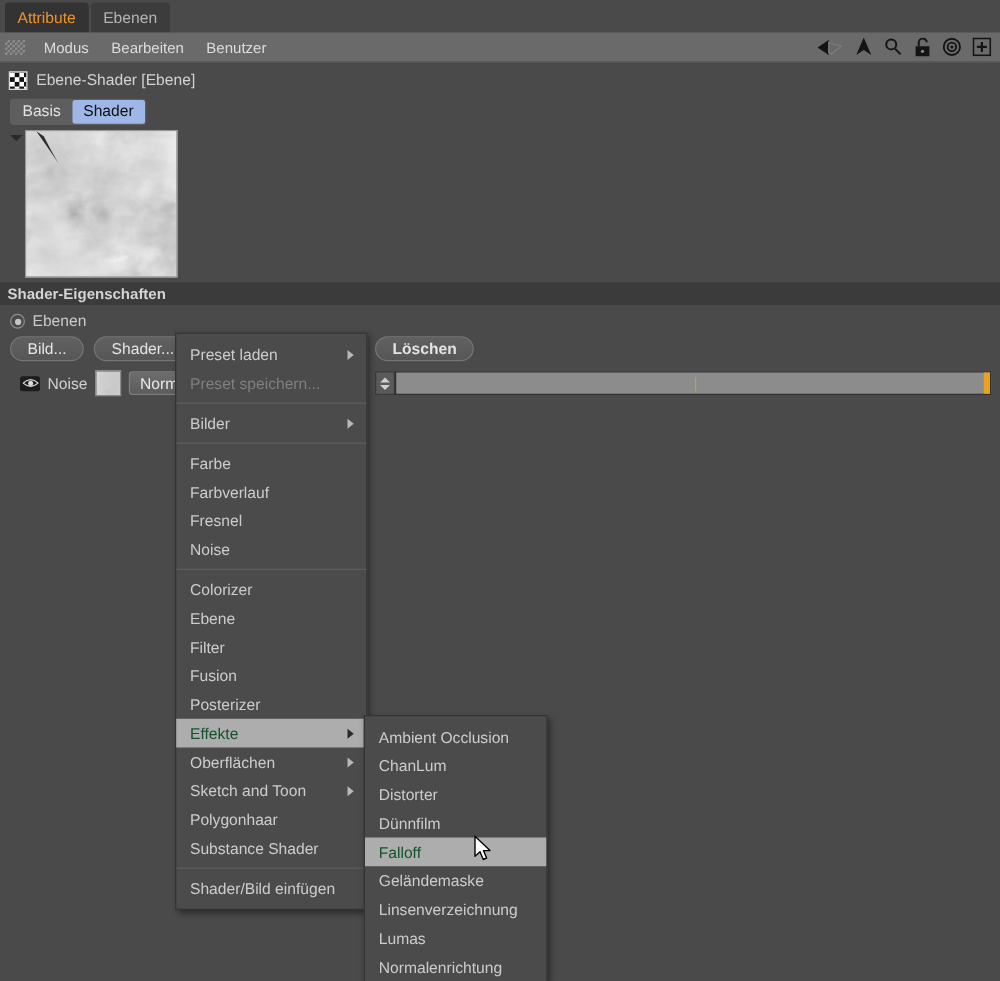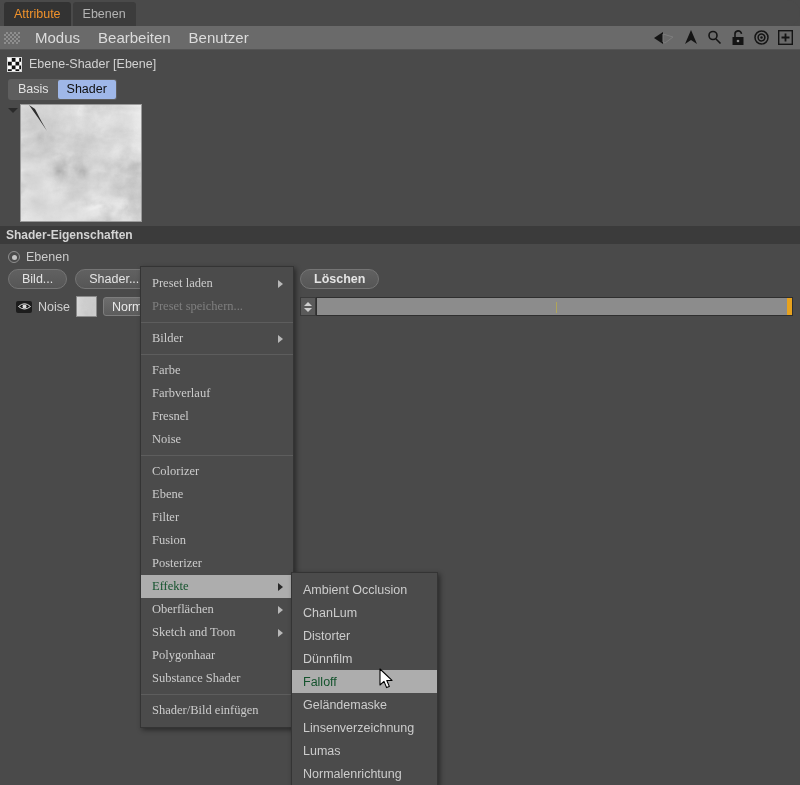--- a/index.html
+++ b/index.html
@@ -53,21 +53,21 @@
   .mb-grip {
     width: 16px; height: 12px; margin: 0 6px 0 4px;
     background-image:
       linear-gradient(45deg, #9a9a9a 25%, transparent 25%, transparent 75%, #9a9a9a 75%),
       linear-gradient(45deg, #9a9a9a 25%, transparent 25%, transparent 75%, #9a9a9a 75%);
     background-size: 4px 4px;
     background-position: 0 0, 2px 2px;
     opacity: .75;
   }
   .mb-item {
-    padding: 0 9px; font-size: 15px; color: #dcdcdc; line-height: 22px;
+    padding: 0 9px; font-size: 12px; color: #dcdcdc; line-height: 22px;
   }
   .mb-right {
     margin-left: auto; display: flex; align-items: center; gap: 9px;
     padding-right: 7px;
   }
   .mb-icon { display: flex; align-items: center; justify-content: center; }
 
   
   .objhead {
     position: absolute; left: 0; top: 51px;
@@ -220,21 +220,21 @@
   }
 
   
   .menu {
     position: absolute;
     background: #4b4b4b;
     border: 1px solid #343434;
     box-shadow: 2px 2px 5px rgba(0,0,0,.45);
     padding: 5px 0;
   }
-  .menu-main { left: 140px; top: 266px; width: 154px; font-family: Liberation Serif, serif; }
+  .menu-main { left: 140px; top: 266px; width: 154px; }
   .menu-sub  { left: 291px; top: 572px; width: 147px; padding-bottom: 0; }
 
   .mi {
     height: 23px;
     display: flex; align-items: center;
     padding: 0 10px 0 11px;
     font-size: 12.5px;
     color: #cccccc;
     position: relative;
     white-space: nowrap;

